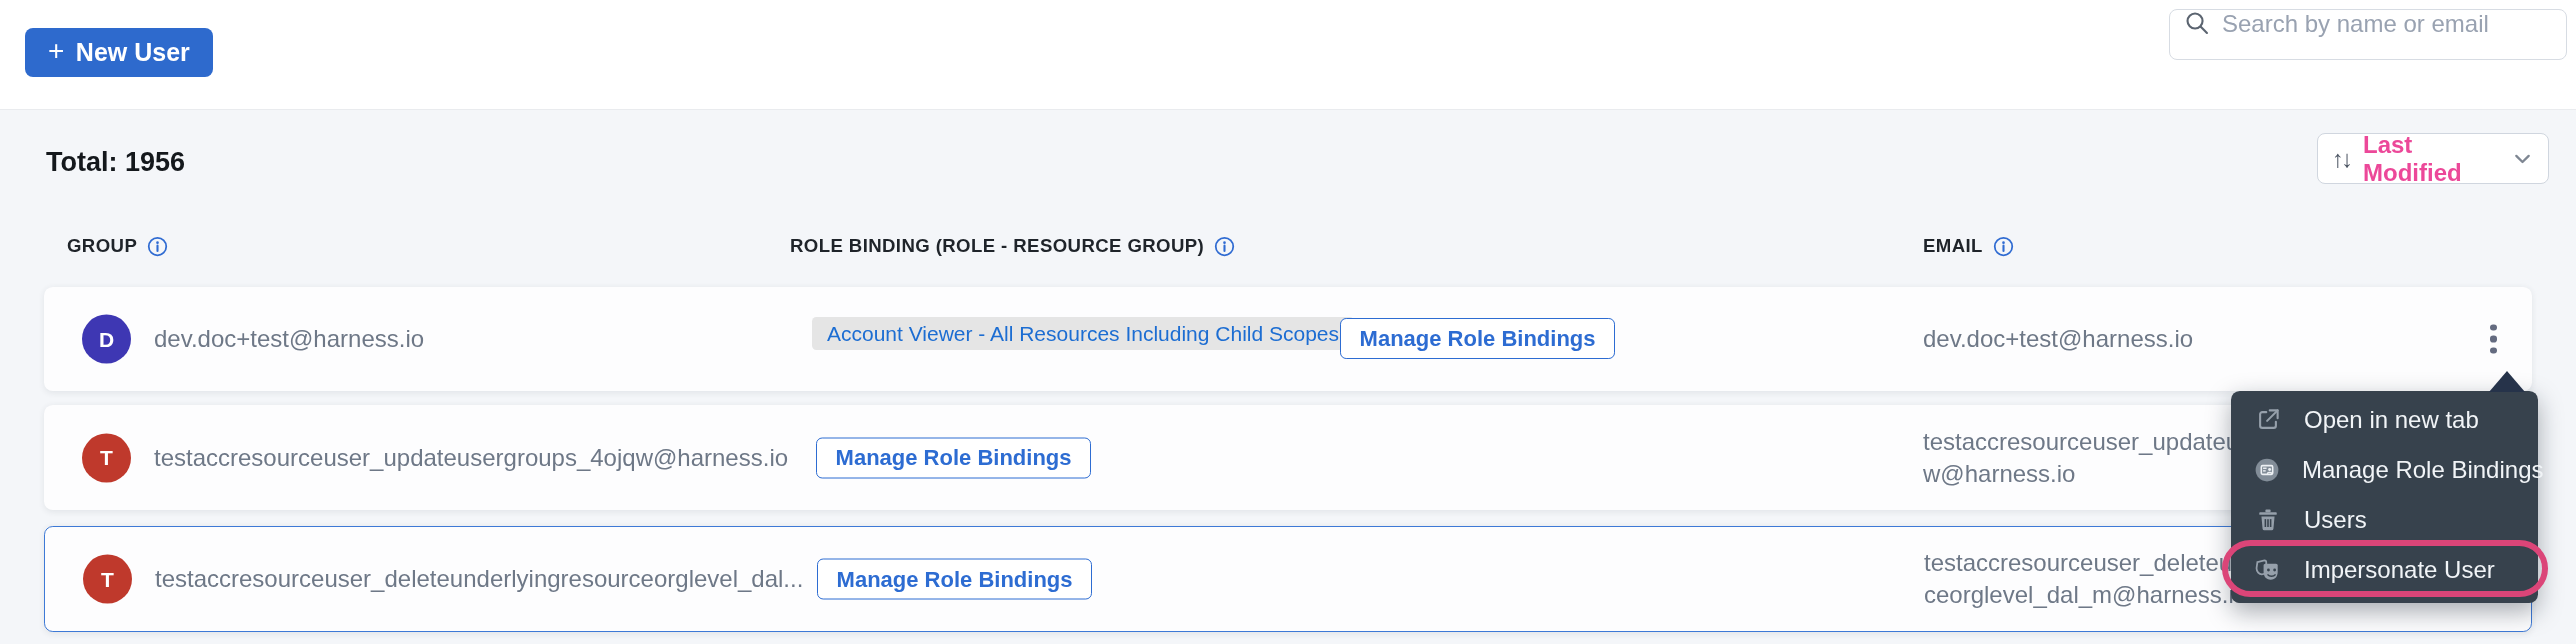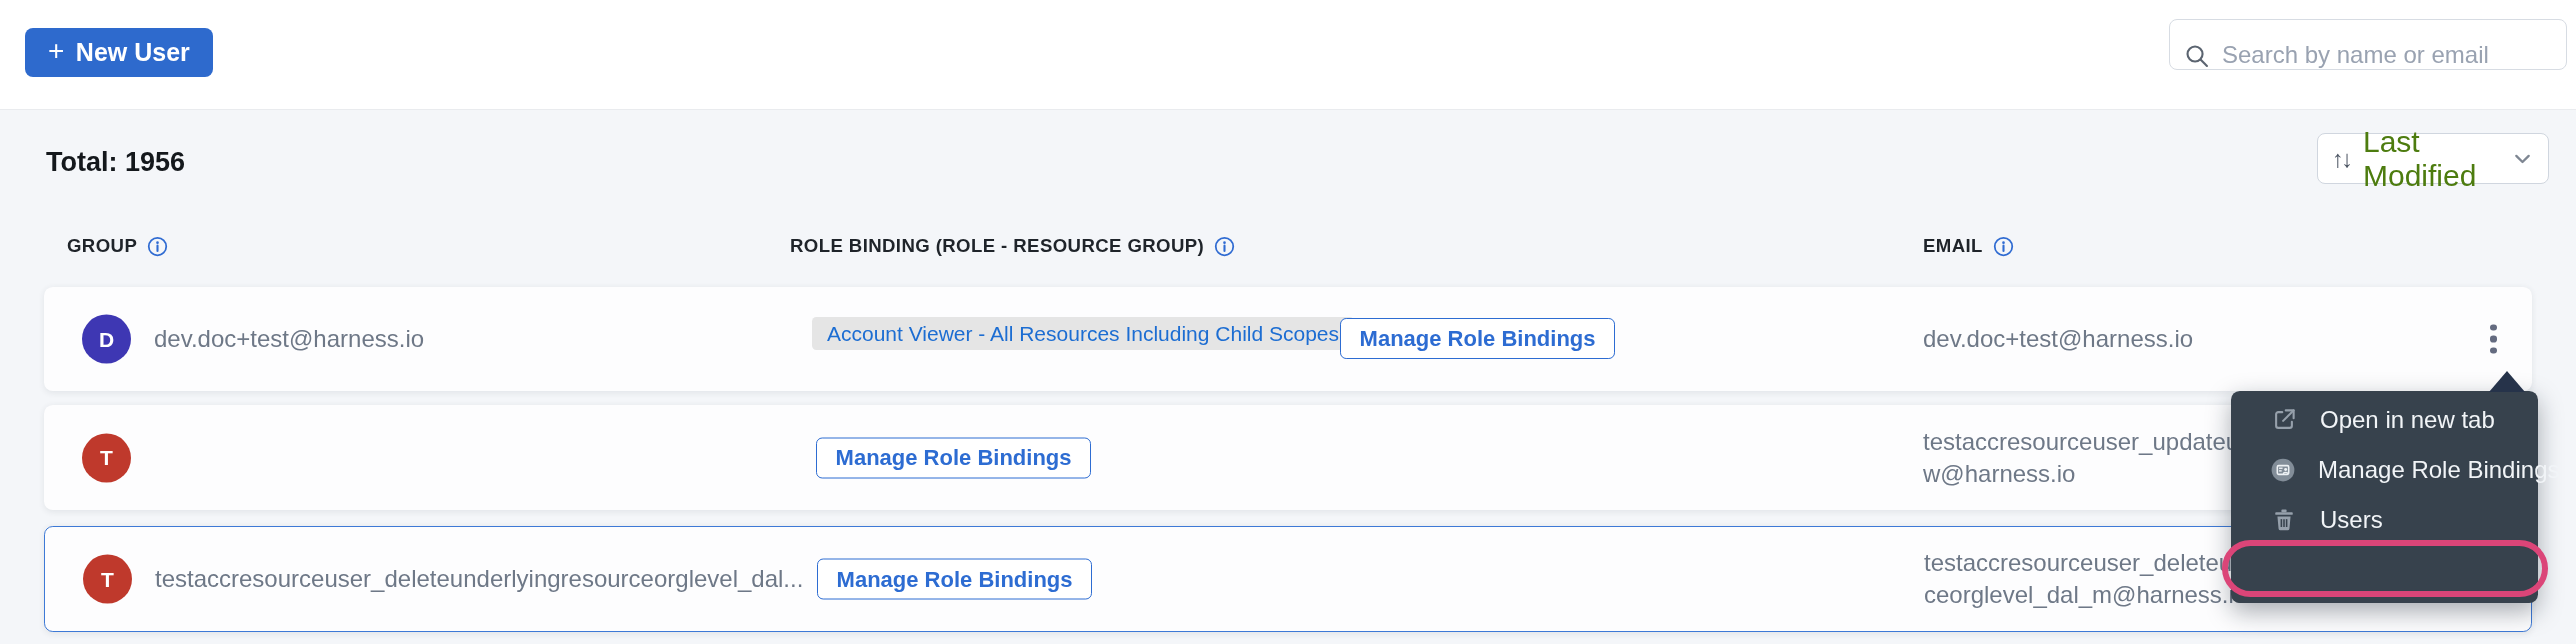--- a/index.html
+++ b/index.html
@@ -7,29 +7,29 @@
   #root { position:relative; width:2576px; height:645px; background:#F4F6F9; overflow:hidden; }
 
   
   .header { position:absolute; left:0; top:0; width:2576px; height:110px; background:#FFFFFF; border-bottom:1.8px solid #E9EBEE; }
   .new-user-btn { position:absolute; left:25px; top:28px; height:49px; padding:0 23px; background:#2E6ACD; border:none; border-radius:8px; color:#FFFFFF; font-size:25px; font-weight:700; display:flex; align-items:center; gap:11.5px; cursor:pointer; font-family:inherit; }
   .new-user-btn .plus { font-size:28px; font-weight:400; line-height:1; margin-top:-2.7px; }
   .tabs { position:absolute; left:1025px; top:0; width:415px; height:109px; display:flex; justify-content:center; align-items:stretch; gap:57px; }
   .tab { display:flex; align-items:center; padding:0 19.4px; font-size:23px; color:#3D74CE; font-weight:600; position:relative; cursor:pointer; }
   .tab.active { color:#2361C6; }
   .tab.active::after { content:""; position:absolute; left:0; right:0; bottom:-1.8px; height:5.3px; background:#2861D8; border-radius:2.7px 2.7px 0 0; }
-  .search-box { position:absolute; left:2169px; top:19px; width:398px; height:51px; background:#FFFFFF; border:1.8px solid #D7DCE3; border-radius:8px; display:flex; align-items:flex-end; padding:0 14px; gap:11.5px; }
+  .search-box { position:absolute; left:2169px; top:9px; width:398px; height:51px; background:#FFFFFF; border:1.8px solid #D7DCE3; border-radius:8px; display:flex; align-items:flex-start; padding:0 14px; gap:11.5px; }
   .search-box input { border:none; outline:none; flex:1; font-size:24px; color:#3A424D; font-family:inherit; background:transparent; }
   .search-box input::placeholder { color:#99A2B1; }
 
   
   .total { position:absolute; left:46px; top:147px; font-size:27px; font-weight:700; color:#14181C; }
   .sort-select { position:absolute; left:2317px; top:133px; width:232px; height:51px; background:#FFFFFF; border:1.8px solid #D0D6DF; border-radius:8px; display:flex; align-items:center; padding:0 14px; gap:12.4px; cursor:pointer; }
   .sort-glyph { font-size:24px; color:#4B5462; letter-spacing:-2.7px; }
-  .sort-label { flex:1; font-size:30px; font-weight:400; color:#4d7c0f; }
+  .sort-label { flex:1; font-size:24px; font-weight:700; color:#ec4899; }
 
   
   .col-head { position:absolute; top:235px; display:flex; align-items:center; gap:9.7px; font-size:18.6px; font-weight:700; letter-spacing:0.4px; color:#1F242A; }
   .col-head.users { left:67px; }
   .col-head.role  { left:790px; }
   .col-head.email { left:1923px; }
 
   
   .row-card { position:absolute; left:44px; width:2488px; background:#FDFDFE; border-radius:8.8px; box-shadow:0 1.8px 6.2px rgba(45,55,70,0.09); cursor:pointer; }
   .row-card.r0 { top:287px; height:104px; }
@@ -43,21 +43,21 @@
   .manage-btn { position:absolute; height:41px; padding:0 18.6px; background:#FFFFFF; border:1.8px solid #2D6CD2; border-radius:6.2px; color:#2D6CD2; font-size:22px; font-weight:700; font-family:inherit; cursor:pointer; white-space:nowrap; }
   .manage-btn.after-badge { left:1296px; top:31px; }
   .manage-btn.first { left:772px; top:50%; transform:translateY(-50%); }
   .row-email { position:absolute; left:1879px; top:50%; transform:translateY(-50%); font-size:24px; line-height:32px; color:#6E7887; white-space:nowrap; }
   .dots-btn { position:absolute; right:21px; top:50%; transform:translateY(-50%); width:35px; height:49px; display:flex; flex-direction:column; align-items:center; justify-content:center; gap:5.3px; cursor:pointer; background:none; border:none; }
   .dots-btn i { width:6.2px; height:6.2px; border-radius:50%; background:#646B80; }
 
   
   .menu-caret { position:absolute; left:2489px; top:371px; width:0; height:0; border-left:18.6px solid transparent; border-right:18.6px solid transparent; border-bottom:21px solid #26334A; z-index:11; }
   .context-menu { position:absolute; left:2231px; top:391px; width:307px; height:212px; background:#37424D; border-radius:8.8px; box-shadow:0 8.8px 25px rgba(15,25,40,0.35); z-index:10; padding-top:4.4px; }
-  .menu-item { height:50px; display:flex; align-items:center; padding-left:38px; gap:21px; color:#F1F4F7; font-size:24px; cursor:pointer; white-space:nowrap; }
+  .menu-item { height:50px; display:flex; align-items:center; padding-left:22px; gap:21px; color:#F1F4F7; font-size:24px; cursor:pointer; white-space:nowrap; }
   .menu-item .mi-icon { width:30px; display:flex; justify-content:center; }
   .impersonate-ring { position:absolute; left:2222px; top:540px; width:326px; height:57px; border:6.2px solid #DB4578; border-radius:29px; z-index:12; pointer-events:none; }
 
   svg { display:block; }
 </style>
 </head>
 <body>
 
 <div id="root">
 
@@ -130,20 +130,21 @@
     <div class="row-email">dev.doc+test@harness.io</div>
     <button class="dots-btn">
         <i></i>
         <i></i>
         <i></i>
       </button>
   </div>
 
   <div class="row-card r1">
     <div class="avatar red">T</div>
+    <div class="row-name">testaccresourceuser_updateusergroups_4ojqw@harness.io</div>
     <button class="manage-btn first">Manage Role Bindings</button>
     <div class="row-email">
       <div>testaccresourceuser_updateusergroups_4ojq</div>
       <div>w@harness.io</div>
     </div>
     <button class="dots-btn">
         <i></i>
         <i></i>
         <i></i>
       </button>
@@ -195,18 +196,30 @@
             <rect x="6" y="7" width="20" height="3" rx="1" fill="#96A0AB"></rect>
             <rect x="13" y="4" width="6" height="3" rx="1" fill="#96A0AB"></rect>
             <path d="M8.5 12h15l-1.3 14a2 2 0 0 1-2 1.8h-8.4a2 2 0 0 1-2-1.8z" fill="#96A0AB"></path>
             <line x1="13" y1="15" x2="13" y2="24" stroke="#37424D" stroke-width="1.8"></line>
             <line x1="16" y1="15" x2="16" y2="24" stroke="#37424D" stroke-width="1.8"></line>
             <line x1="19" y1="15" x2="19" y2="24" stroke="#37424D" stroke-width="1.8"></line>
           </svg>
       </span>
       <span>Users</span>
     </div>
+    <div class="menu-item">
+      <span class="mi-icon">
+        <svg width="30" height="30" viewBox="0 0 34 34">
+            <path d="M5 8l8-2c1 0 2 .8 2 2v7c0 4-2 7-5 7s-6-3-6-7z" fill="none" stroke="#96A0AB" stroke-width="2"></path>
+            <path d="M14 10h12c1.2 0 2 .8 2 2v7c0 5-2.6 9-8 9s-8-4-8-9v-7c0-1.2.8-2 2-2z" fill="#96A0AB"></path>
+            <circle cx="17.5" cy="17" r="1.6" fill="#37424D"></circle>
+            <circle cx="24.5" cy="17" r="1.6" fill="#37424D"></circle>
+            <path d="M17 22.5c1.5 2.2 6.5 2.2 8 0" fill="none" stroke="#37424D" stroke-width="1.8" stroke-linecap="round"></path>
+          </svg>
+      </span>
+      <span>Impersonate User</span>
+    </div>
   </div>
 
   <div class="impersonate-ring"></div>
 
 </div>
 
 
 </body></html>

